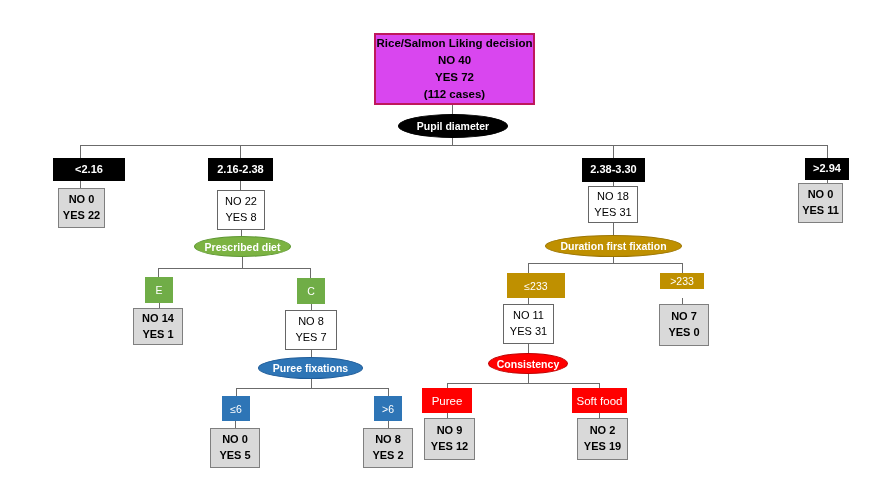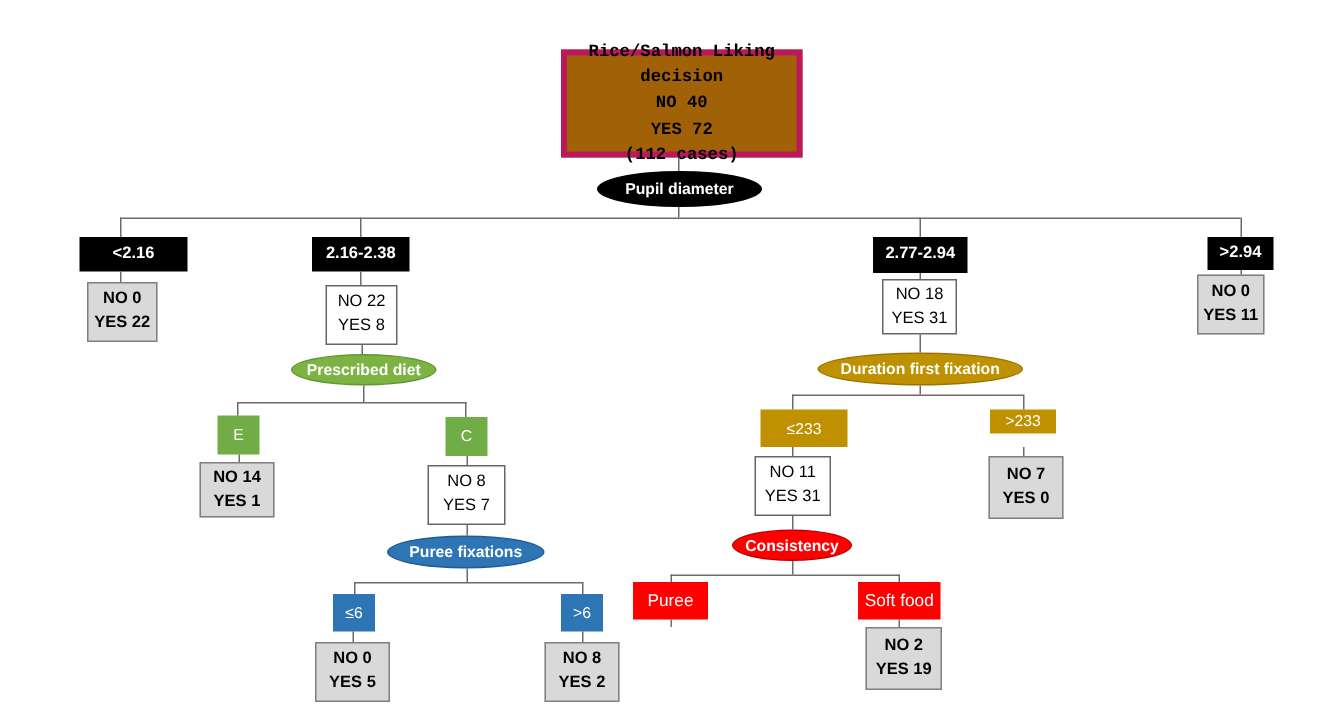--- a/index.html
+++ b/index.html
@@ -5,22 +5,22 @@
   html,body{margin:0;padding:0;background:#fff;}
   #canvas{
     position:relative;width:883px;height:482px;background:#ffffff;overflow:hidden;
     font-family:"Liberation Sans",sans-serif;
   }
   .node{
     position:absolute;box-sizing:border-box;display:flex;flex-direction:column;
     align-items:center;justify-content:center;text-align:center;line-height:1.45;
   }
   .root{
-    background:#a16207;border:4px solid #be185d;color:#000;
-    font-weight:bold;font-size:11.5px;line-height:1.5;font-family:Liberation Mono, monospace;
+    background:#d946ef;border:2px solid #be185d;color:#000;
+    font-weight:bold;font-size:11.5px;line-height:1.5;
   }
   .cat{background:#000000;color:#ffffff;font-weight:bold;font-size:11px;}
   .leaf{background:#d9d9d9;border:1px solid #7f7f7f;color:#000;font-weight:bold;font-size:11px;text-align:right;}
   .mid{background:#ffffff;border:1px solid #666666;color:#000;font-weight:normal;font-size:11px;}
   .oval{
     position:absolute;box-sizing:border-box;border-radius:50%;display:flex;align-items:center;
     justify-content:center;color:#fff;font-weight:bold;font-size:10.5px;white-space:nowrap;
   }
   .oval.pupil{background:#000000;border:1px solid #000000;}
   .oval.diet{background:#7cb342;border:1px solid #5e9732;}
@@ -65,21 +65,21 @@
     <span>Consistency</span>
   </div>
 
   <div class="node cat" style="left:53px;top:158px;width:72px;height:23px">
     <span>&lt;2.16</span>
   </div>
   <div class="node cat" style="left:208px;top:158px;width:65px;height:23px">
     <span>2.16-2.38</span>
   </div>
   <div class="node cat" style="left:582px;top:158px;width:63px;height:24px">
-    <span>2.77-2.94</span>
+    <span>2.38-3.30</span>
   </div>
   <div class="node cat" style="left:805px;top:158px;width:44px;height:22px">
     <span>&gt;2.94</span>
   </div>
 
   <div class="node leaf" style="left:58px;top:188px;width:47px;height:40px">
     <span>NO 0</span>
     <span>YES 22</span>
   </div>
   <div class="node leaf" style="left:798px;top:183px;width:45px;height:40px">
@@ -94,20 +94,24 @@
     <span>NO 0</span>
     <span>YES 5</span>
   </div>
   <div class="node leaf" style="left:363px;top:428px;width:50px;height:40px">
     <span>NO 8</span>
     <span>YES 2</span>
   </div>
   <div class="node leaf" style="left:659px;top:304px;width:50px;height:42px">
     <span>NO 7</span>
     <span>YES 0</span>
+  </div>
+  <div class="node leaf" style="left:424px;top:418px;width:51px;height:42px">
+    <span>NO 9</span>
+    <span>YES 12</span>
   </div>
   <div class="node leaf" style="left:577px;top:418px;width:51px;height:42px">
     <span>NO 2</span>
     <span>YES 19</span>
   </div>
 
   <div class="node mid" style="left:217px;top:190px;width:48px;height:40px">
     <span>NO 22</span>
     <span>YES 8</span>
   </div>

